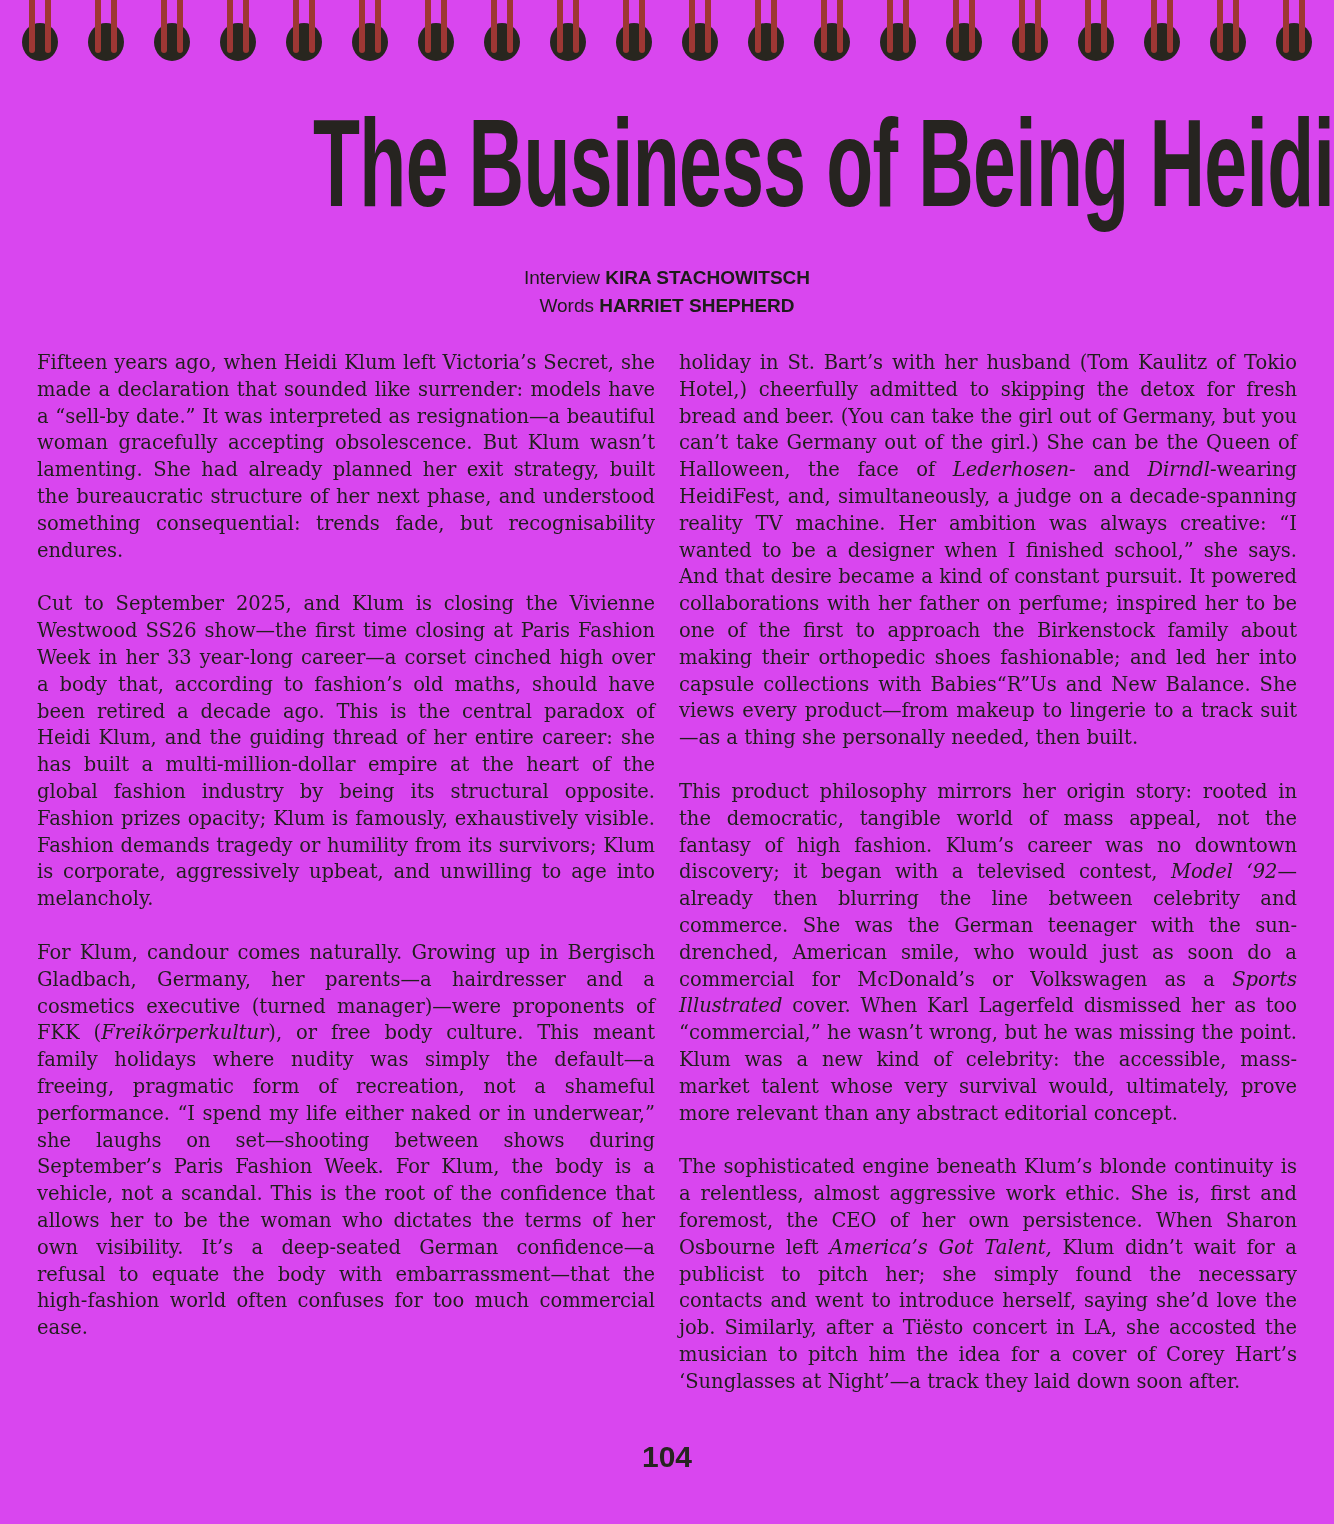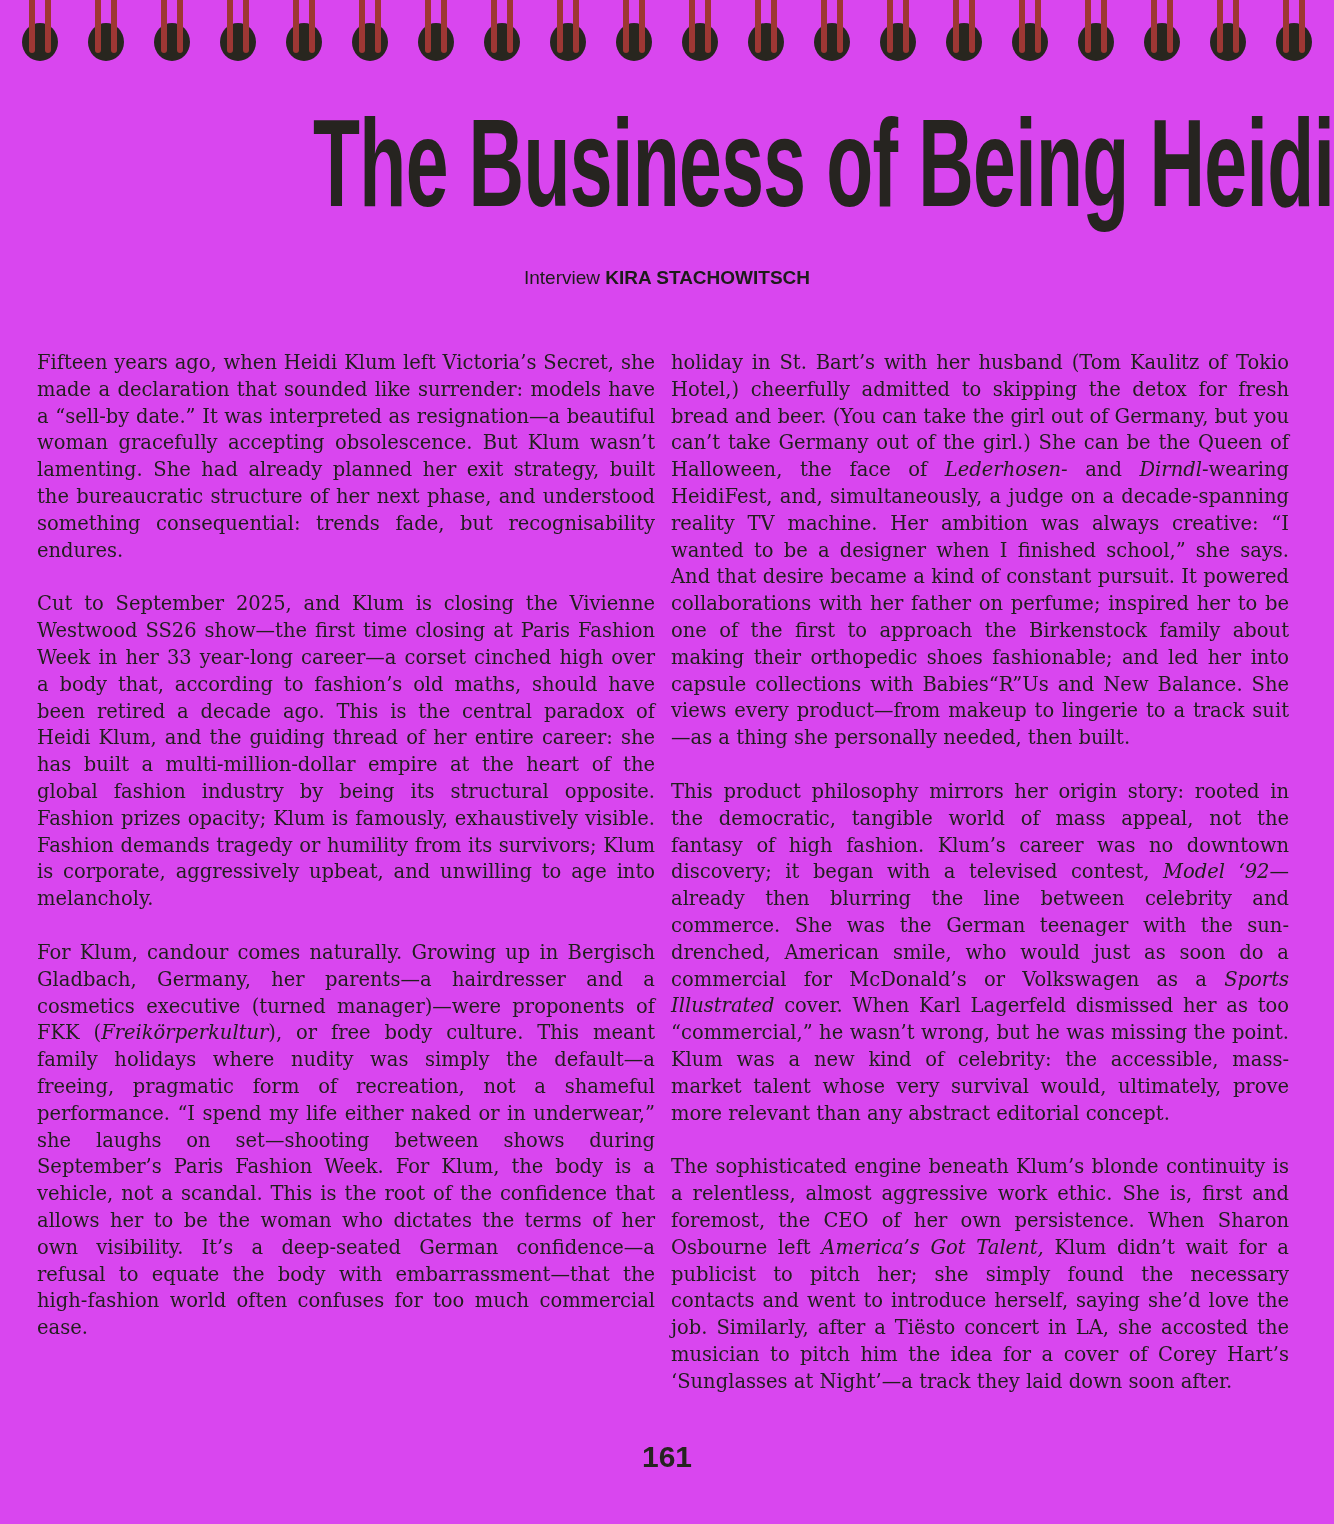--- a/index.html
+++ b/index.html
@@ -71,21 +71,21 @@
   .credit-role { font-weight: 400; }
   .credit-name { font-weight: 700; }
 
   
   .content {
     position: absolute;
     top: 350px;
     left: 37px;
     width: 1260px;
     display: flex;
-    gap: 16px;
+    gap: 24px;
   }
   .column { width: 618px; }
   .column p {
     margin: 0 0 27px 0;
     font-family: "DejaVu Serif", serif;
     font-size: 19.5px;
     line-height: 26.8px;
     text-align: justify;
     hyphens: auto;
     -webkit-hyphens: auto;
@@ -215,32 +215,36 @@
 
   <div class="title-wrap">
     <span class="title-inner">The Business of Being Heidi</span>
   </div>
 
   <div class="credits">
     <div class="credit-line">
       <span class="credit-role">Interview</span>
       <span class="credit-name">KIRA STACHOWITSCH</span>
     </div>
+    <div class="credit-line">
+      <span class="credit-role">Words</span>
+      <span class="credit-name">HARRIET SHEPHERD</span>
+    </div>
   </div>
 
   <div class="content">
     <div class="column">
         <p><span>Fifteen years ago, when Heidi Klum left Victoria’s Secret, she made a declaration that sounded like surrender: models have a “sell-by date.” It was interpreted as resignation—a beautiful woman gracefully accepting obsolescence. But Klum wasn’t lamenting. She had already planned her exit strategy, built the bureaucratic structure of her next phase, and understood something consequential: trends fade, but recognisability endures.</span></p>
         <p><span>Cut to September 2025, and Klum is closing the Vivienne Westwood SS26 show—the first time closing at Paris Fashion Week in her 33 year-long career—a corset cinched high over a body that, according to fashion’s old maths, should have been retired a decade ago. This is the central paradox of Heidi Klum, and the guiding thread of her entire career: she has built a multi-million-dollar empire at the heart of the global fashion industry by being its structural opposite. Fashion prizes opacity; Klum is famously, exhaustively visible. Fashion demands tragedy or humility from its survivors; Klum is corporate, aggressively upbeat, and unwilling to age into melancholy.</span></p>
         <p><span>For Klum, candour comes naturally. Growing up in Bergisch Gladbach, Germany, her parents—a hairdresser and a cosmetics executive (turned manager)—were proponents of FKK (</span><em>Freikörperkultur</em><span>), or free body culture. This meant family holidays where nudity was simply the default—a freeing, pragmatic form of recreation, not a shameful performance. “I spend my life either naked or in underwear,” she laughs on set—shooting between shows during September’s Paris Fashion Week. For Klum, the body is a vehicle, not a scandal. This is the root of the confidence that allows her to be the woman who dictates the terms of her own visibility. It’s a deep-seated German confidence—a refusal to equate the body with embarrassment—that the high-fashion world often confuses for too much commercial ease.</span></p>
       </div>
     <div class="column">
         <p><span>holiday in St. Bart’s with her husband (Tom Kaulitz of Tokio Hotel,) cheerfully admitted to skipping the detox for fresh bread and beer. (You can take the girl out of Germany, but you can’t take Germany out of the girl.) She can be the Queen of Halloween, the face of </span><em>Lederhosen-</em><span> and </span><em>Dirndl</em><span>-wearing HeidiFest, and, simultaneously, a judge on a decade-spanning reality TV machine. Her ambition was always creative: “I wanted to be a designer when I finished school,” she says. And that desire became a kind of constant pursuit. It powered collaborations with her father on perfume; inspired her to be one of the first to approach the Birkenstock family about making their orthopedic shoes fashionable; and led her into capsule collections with Babies“R”Us and New Balance. She views every product—from makeup to lingerie to a track suit—as a thing she personally needed, then built.</span></p>
         <p><span>This product philosophy mirrors her origin story: rooted in the democratic, tangible world of mass appeal, not the fantasy of high fashion. Klum’s career was no downtown discovery; it began with a televised contest, </span><em>Model ‘92</em><span>—already then blurring the line between celebrity and commerce. She was the German teenager with the sun-drenched, American smile, who would just as soon do a commercial for McDonald’s or Volkswagen as a </span><em>Sports Illustrated</em><span> cover. When Karl Lagerfeld dismissed her as too “commercial,” he wasn’t wrong, but he was missing the point. Klum was a new kind of celebrity: the accessible, mass-market talent whose very survival would, ultimately, prove more relevant than any abstract editorial concept.</span></p>
         <p><span>The sophisticated engine beneath Klum’s blonde continuity is a relentless, almost aggressive work ethic. She is, first and foremost, the CEO of her own persistence. When Sharon Osbourne left </span><em>America’s Got Talent,</em><span> Klum didn’t wait for a publicist to pitch her; she simply found the necessary contacts and went to introduce herself, saying she’d love the job. Similarly, after a Tiësto concert in LA, she accosted the musician to pitch him the idea for a cover of Corey Hart’s ‘Sunglasses at Night’—a track they laid down soon after.</span></p>
       </div>
   </div>
 
   <div class="footer">
-    <span>161</span>
+    <span>104</span>
   </div>
 
 </div>
 
 </body></html>

